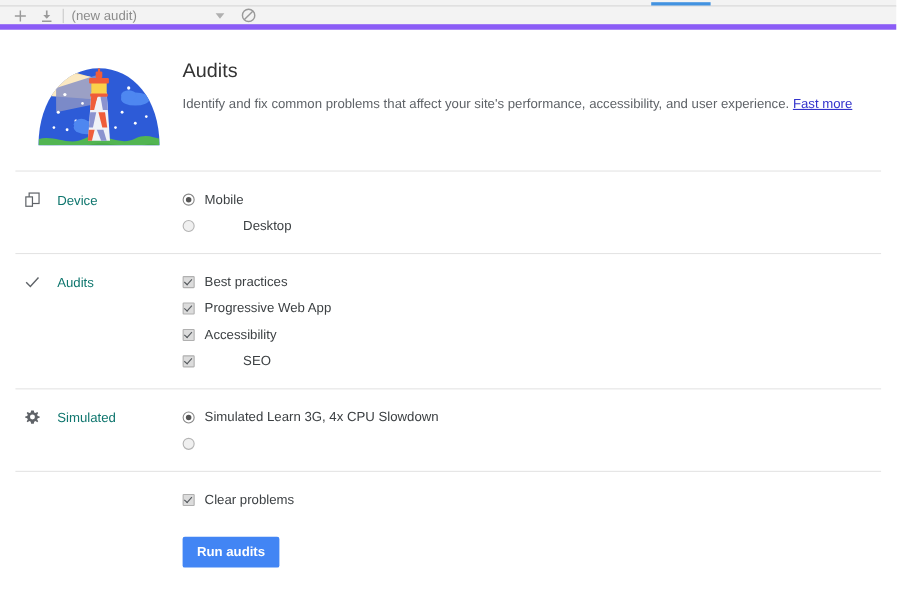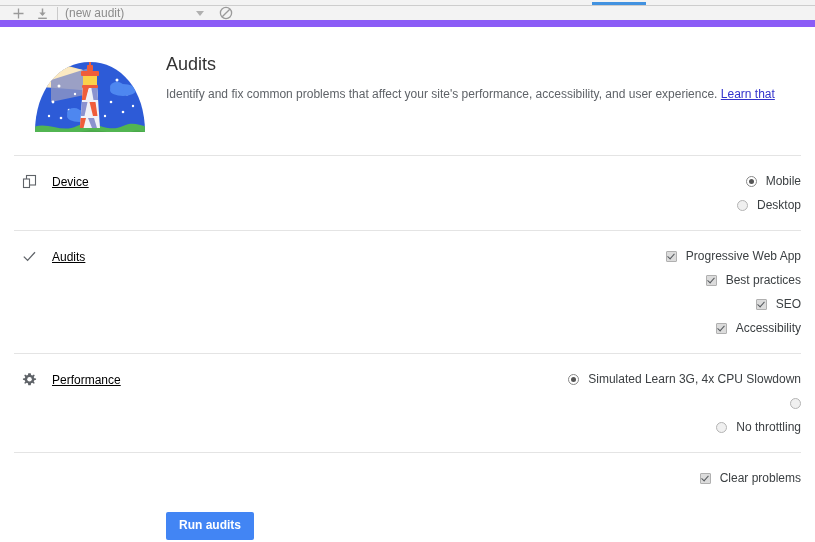--- a/index.html
+++ b/index.html
@@ -35,21 +35,21 @@
     background: #4292e0;
   }
 
   
   .toolbar {
     position: absolute;
     top: 6px; left: 0;
     width: 815px;
     height: 21px;
     background: #f3f3f3;
-    border-bottom: 7px solid #8b5cf6;
+    border-bottom: 5px solid #8b5cf6;
     display: flex;
     align-items: center;
     padding: 0 6px;
     box-sizing: border-box;
   }
   .tb-btn {
     width: 24px;
     height: 19px;
     display: flex;
     align-items: center;
@@ -146,36 +146,34 @@
   .row-icon {
     width: 22px;
     flex: 0 0 22px;
     display: flex;
     align-items: center;
     justify-content: flex-start;
     padding-left: 8px;
   }
   .row-label-text {
     font-size: 12px;
-    color: #000000;
+    color: #0f766e;
     padding-left: 8px;
     line-height: 16px;
-    text-decoration: underline;
   }
   .row-options { flex: 1; }
 
   .opt {
     display: flex;
     align-items: center;
     height: 16px;
     margin-bottom: 8px;
     cursor: pointer;
-    justify-content: flex-end;
-  }
-  .opt:last-child { margin-bottom: 0; }
+  }
+  .opt:last-child { margin-bottom: 0; gap: 35px; }
   .opt-text {
     font-size: 12px;
     color: #3c4043;
     margin-left: 9px;
     line-height: 16px;
     white-space: nowrap;
   }
 
   
   .radio {
@@ -339,21 +337,21 @@
           <rect x="51" y="35" width="16" height="3" rx="1" fill="#ef5d3a"></rect>
           <rect x="56" y="15" width="6" height="6" rx="1" fill="#ef5d3a"></rect>
           <rect x="58" y="11" width="2" height="5" fill="#ef5d3a"></rect>
         </g>
       </svg>
     </div>
     <div class="header-text">
       <h1 class="page-title">Audits</h1>
       <p class="page-desc">
         <span>Identify and fix common problems that affect your site's performance, accessibility, and user experience.</span>
-        <span class="learn-more">Learn that</span>
+        <span class="learn-more">Fast more</span>
       </p>
     </div>
   </div>
 
   <div class="divider" style="margin-top:15px;"></div>
 
   <div class="row">
     <div class="row-label">
       <span class="row-icon">
         <svg width="15" height="15" viewBox="0 0 15 15">
@@ -382,60 +380,56 @@
       <span class="row-icon">
         <svg width="15" height="15" viewBox="0 0 15 15">
           <path d="M1.8 7.6 L5.6 11.4 L13 3.2" fill="none" stroke="#5f6368" stroke-width="1.3"></path>
         </svg>
       </span>
       <span class="row-label-text">Audits</span>
     </div>
     <div class="row-options">
       <div class="opt">
         <span class="cbox checked"></span>
+        <span class="opt-text">Best practices</span>
+      </div>
+      <div class="opt">
+        <span class="cbox checked"></span>
         <span class="opt-text">Progressive Web App</span>
       </div>
       <div class="opt">
         <span class="cbox checked"></span>
-        <span class="opt-text">Best practices</span>
+        <span class="opt-text">Accessibility</span>
       </div>
       <div class="opt">
         <span class="cbox checked"></span>
         <span class="opt-text">SEO</span>
-      </div>
-      <div class="opt">
-        <span class="cbox checked"></span>
-        <span class="opt-text">Accessibility</span>
       </div>
     </div>
   </div>
 
   <div class="divider"></div>
 
   <div class="row">
     <div class="row-label">
       <span class="row-icon">
         <svg width="15" height="15" viewBox="0 0 16 16">
           <path d="M8 1.2 L9.3 1.2 L9.7 3.2 L11 3.8 L12.7 2.7 L13.6 3.6 L12.5 5.3 L13.1 6.6 L15 7 L15 8.3 L13.1 8.7 L12.5 10 L13.6 11.7 L12.7 12.6 L11 11.5 L9.7 12.1 L9.3 14 L8 14 L6.7 14 L6.3 12.1 L5 11.5 L3.3 12.6 L2.4 11.7 L3.5 10 L2.9 8.7 L1 8.3 L1 7 L2.9 6.6 L3.5 5.3 L2.4 3.6 L3.3 2.7 L5 3.8 L6.3 3.2 L6.7 1.2 Z" fill="#5f6368"></path>
           <circle cx="8" cy="7.6" r="2.4" fill="#ffffff"></circle>
         </svg>
       </span>
-      <span class="row-label-text">Performance</span>
+      <span class="row-label-text">Simulated</span>
     </div>
     <div class="row-options">
       <div class="opt">
         <span class="radio checked"></span>
         <span class="opt-text">Simulated Learn 3G, 4x CPU Slowdown</span>
       </div>
       <div class="opt">
         <span class="radio"></span>
-      </div>
-      <div class="opt">
-        <span class="radio"></span>
-        <span class="opt-text">No throttling</span>
       </div>
     </div>
   </div>
 
   <div class="divider"></div>
 
   <div class="row-last">
     <div class="row-label"></div>
     <div class="row-options">
       <div class="opt">

